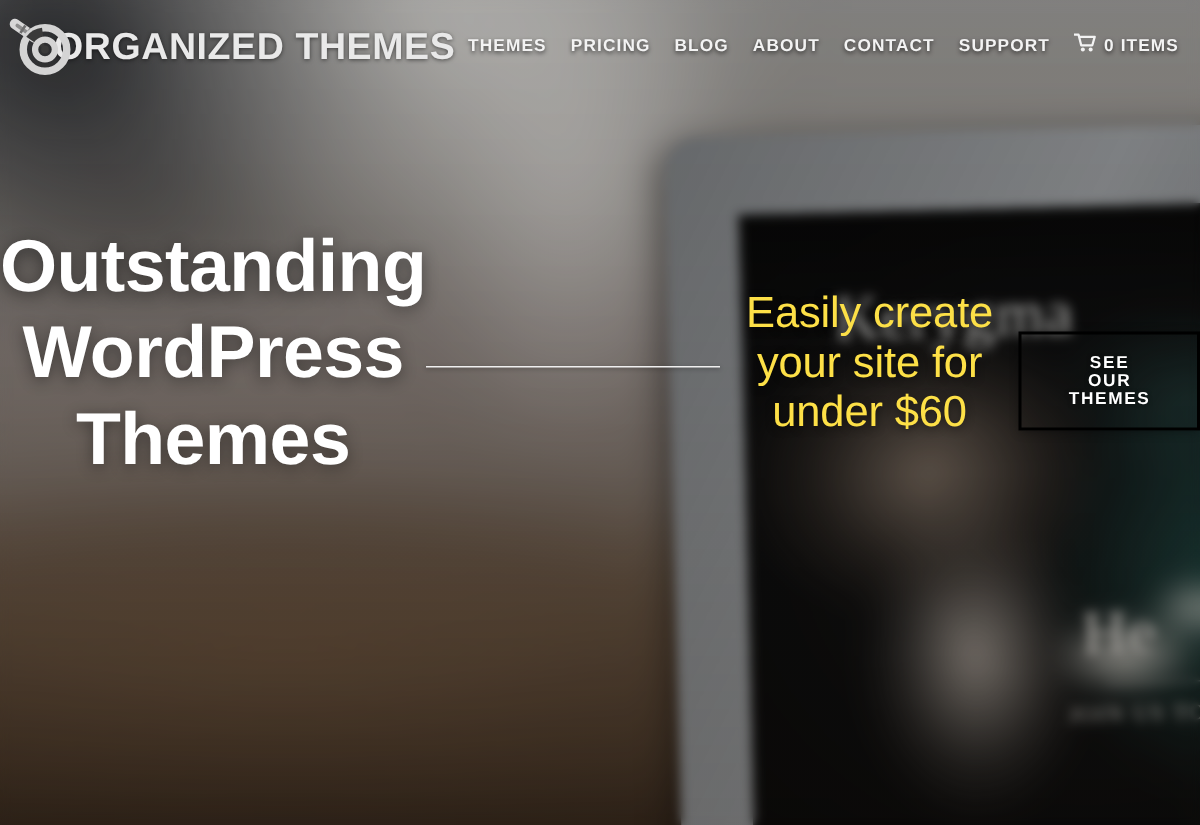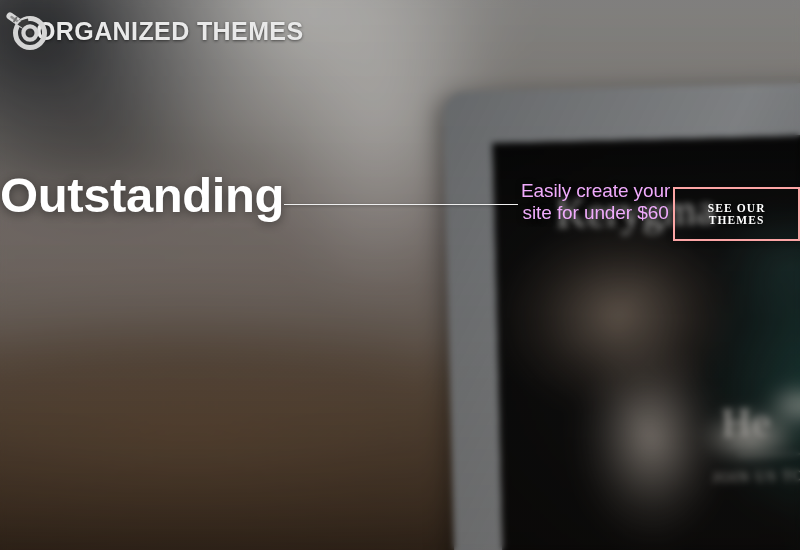--- a/index.html
+++ b/index.html
@@ -194,32 +194,32 @@
   }
   .hero-title .line { display:block; }
   .hero-divider {
     width:452px; height:1px;
     background:#efefef;
     margin:18px 0 0;
     box-shadow:0 1px 3px rgba(0,0,0,.4);
   }
   .hero-sub {
     margin-top:13px;
-    font-size:19px; color:#f0abfc; font-weight:normal;
+    font-size:29px; color:#fde047; font-weight:normal;
     letter-spacing:-.1px;
     text-shadow:0 1px 6px rgba(0,0,0,.5);
   }
   .hero-btn {
     margin-top:37px;
     display:inline-block;
     padding:13px 31px;
-    border:2px solid #fca5a5;
+    border:2px solid #000000;
     background:transparent;
     color:#fff;
-    font-family:Liberation Serif, serif;
+    font-family:Liberation Sans, sans-serif;
     font-size:11.5px; font-weight:bold; letter-spacing:1.1px;
     text-decoration:none;
     cursor:pointer;
     box-shadow:0 1px 6px rgba(0,0,0,.35);
     text-shadow:0 1px 3px rgba(0,0,0,.5);
   }
 </style>
 </head>
 <body>
 
@@ -266,24 +266,44 @@
             <path d="M24 24 L11.5 15.5 A15 15 0 0 1 22 9.5 Z" fill="#3a3a3a"></path>
 
             <circle cx="24" cy="24" r="6.6" stroke="#d4d4d4" stroke-width="4.2"></circle>
             <circle cx="24" cy="24" r="2.6" fill="#3a3a3a"></circle>
           </g>
         </svg>
       </span>
       <span class="logo-text">ORGANIZED THEMES</span>
     </a>
 
+    <nav class="main-nav">
+      <a class="nav-link" href="#">THEMES</a>
+      <a class="nav-link" href="#">PRICING</a>
+      <a class="nav-link" href="#">BLOG</a>
+      <a class="nav-link" href="#">ABOUT</a>
+      <a class="nav-link" href="#">CONTACT</a>
+      <a class="nav-link" href="#">SUPPORT</a>
+
+      <a class="cart" href="#">
+        <span class="cart-icon">
+          <svg width="15" height="13" viewBox="0 0 15 13" aria-hidden="true">
+            <path d="M0.5 1 H3 L4.8 8.2 H12.2 L13.8 2.6 H4.1" fill="none" stroke="#f3f3f3" stroke-width="1.5" stroke-linecap="round" stroke-linejoin="round"></path>
+            <circle cx="5.9" cy="11" r="1.35" fill="#f3f3f3"></circle>
+            <circle cx="11.1" cy="11" r="1.35" fill="#f3f3f3"></circle>
+          </svg>
+        </span>
+        <span class="nav-link">0 ITEMS</span>
+      </a>
+    </nav>
   </div>
 
   <div class="hero-content">
     <h1 class="hero-title">
       <span class="line">Outstanding</span>
+      <span class="line">WordPress Themes</span>
     </h1>
     <div class="hero-divider"></div>
     <p class="hero-sub">Easily create your site for under $60</p>
     <a class="hero-btn" href="#">SEE OUR THEMES</a>
   </div>
 
 </div>
 
 </body></html>

